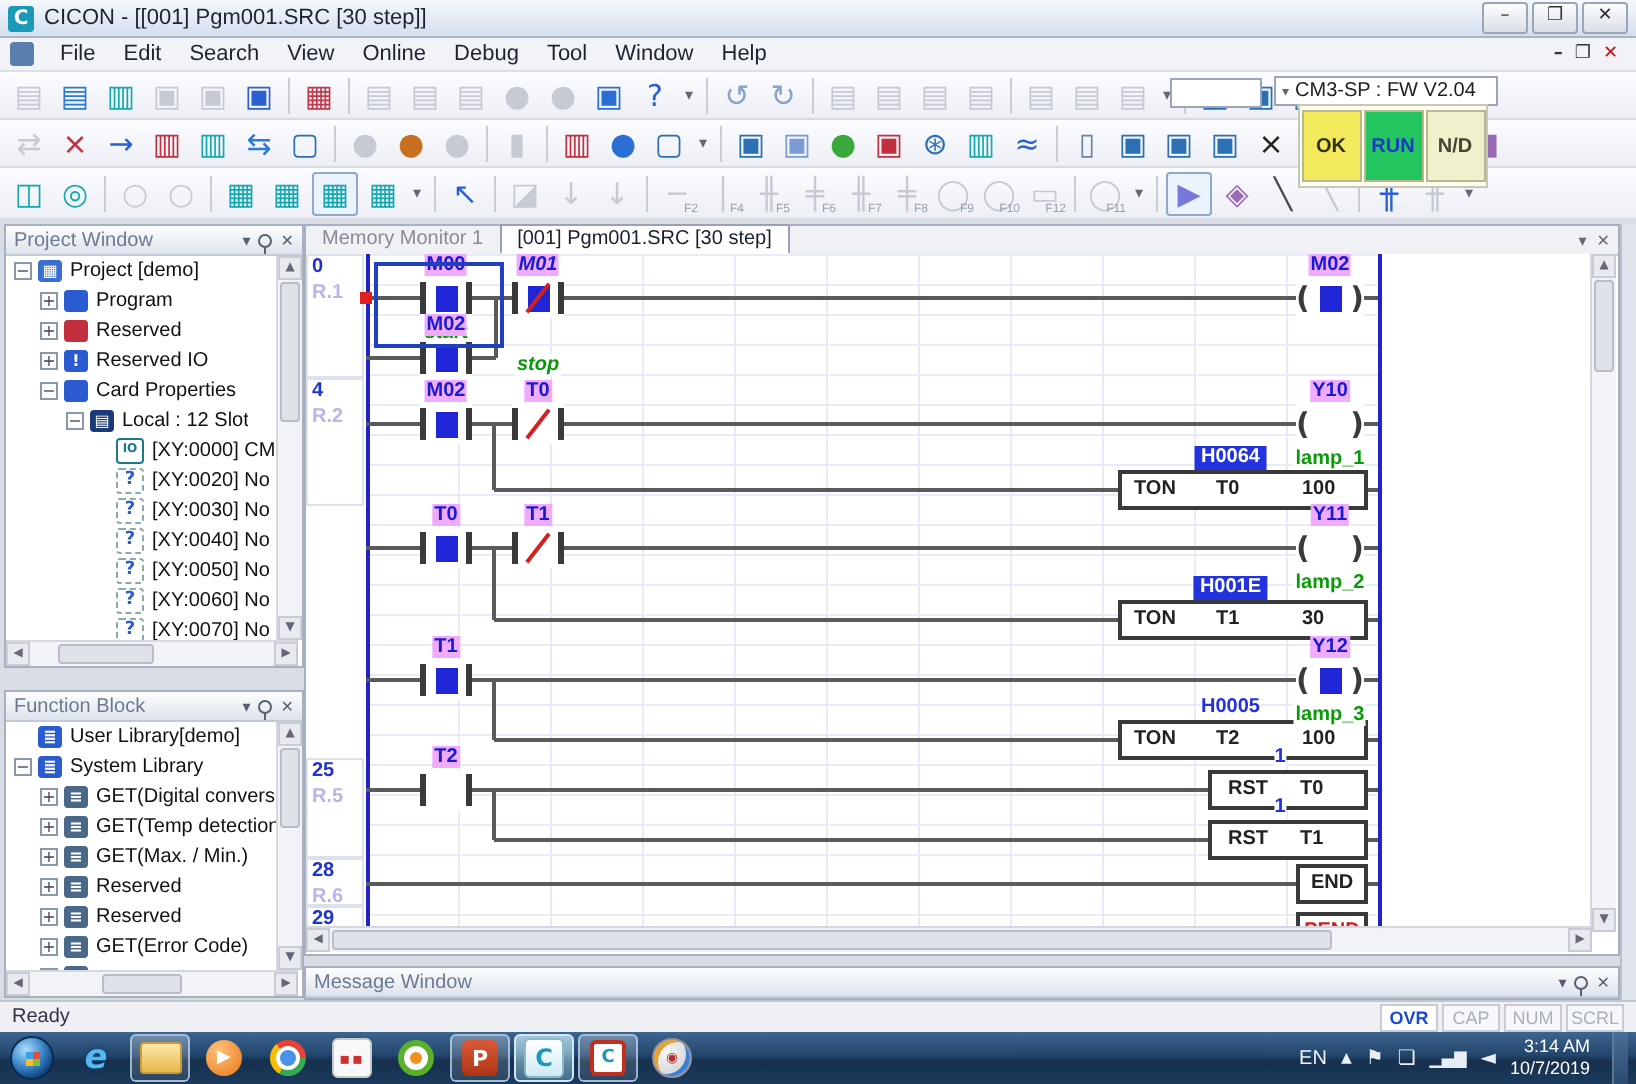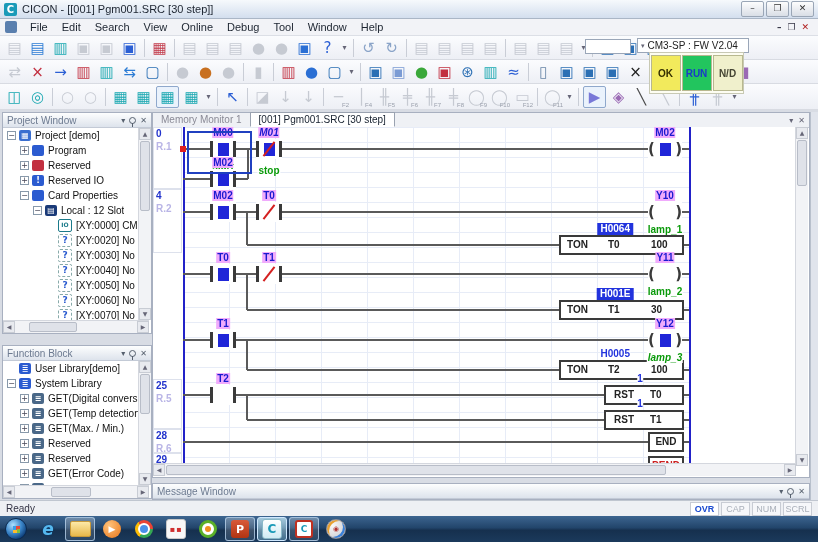--- a/index.html
+++ b/index.html
@@ -730,21 +730,21 @@
       </div>
       <div class="lad-name" style="left: 70px; top: 0px;">M00</div>
       <div class="lad-sub" style="left: 70px; top: 34px;">start</div>
       <div class="lad-contact" style="left: 103px; top: 12px;">
         <div class="lad-bar"></div>
         <div class="lad-sq on"></div>
         <div class="lad-bar"></div>
         <div class="lad-slash"></div>
       </div>
       <div class="lad-name" style="left: 116px; top: 0px; font-style: italic;">M01</div>
-      <div class="lad-sub" style="left: 116px; top: 38px;">stop</div>
+      <div class="lad-sub" style="left: 116px; top: 50px; font-style: italic;">stop</div>
       <div class="lad-contact" style="left: 57px; top: 42px;">
         <div class="lad-bar"></div>
         <div class="lad-sq on"></div>
         <div class="lad-bar"></div>
       </div>
       <div class="lad-name" style="left: 70px; top: 30px;">M02</div>
       <div class="lad-contact" style="left: 57px; top: 75px;">
         <div class="lad-bar"></div>
         <div class="lad-sq on"></div>
         <div class="lad-bar"></div>
@@ -801,21 +801,21 @@
         <span>)</span>
       </div>
       <div class="lad-name" style="left: 512px; top: 125px;">Y11</div>
       <div class="lad-sub" style="left: 512px; top: 159px;">lamp_2</div>
       <div class="lad-coil" style="left: 495px; top: 203px;">
         <span>(</span>
         <span class="lad-sq on"></span>
         <span>)</span>
       </div>
       <div class="lad-name" style="left: 512px; top: 191px;">Y12</div>
-      <div class="lad-sub" style="left: 512px; top: 225px; font-style: italic;">lamp_3</div>
+      <div class="lad-sub" style="left: 512px; top: 225px;">lamp_3</div>
       <div class="lad-sel" style="left: 34px; top: 4px; width: 61px; height: 39px;"></div>
       <div class="lad-dot" style="left: 27px; top: 19px;"></div>
     </div>
   <div class="sbv" style="top:14px;height:339px;right:1px">
     <div class="sbarrow" style="top:0;left:0">▲</div>
     <div class="sbthumb" style="top:13px;left:1px;width:10px;height:46px"></div>
     <div class="sbarrow" style="bottom:0;left:0">▼</div>
   </div>
   <div class="sbh" style="width:643px;bottom:1px">
     <div class="sbarrow" style="left:0;top:0">◀</div>
@@ -876,13 +876,26 @@
       <div class="tkbtn open active">
         <span class="ap ap-cicon">C</span>
       </div>
       <div class="tkbtn open">
         <span class="ap ap-cicon2">C</span>
       </div>
       <div class="tkbtn">
         <span class="ap ap-paint">◉</span>
       </div>
     </span>
+  <div id="tray">
+    <span style="font-size:10px">EN</span>
+    <span class="trayicon" style="font-size:7px">▲</span>
+    <span class="trayicon">⚑</span>
+    <span class="trayicon">❏</span>
+    <span class="trayicon" style="font-size:8px">▁▄▇</span>
+    <span class="trayicon">◄</span>
+    <div id="clock">
+      <div>3:14 AM</div>
+      <div>10/7/2019</div>
+    </div>
+    <div id="showdesk"></div>
+  </div>
 </div>
 
 </body></html>

